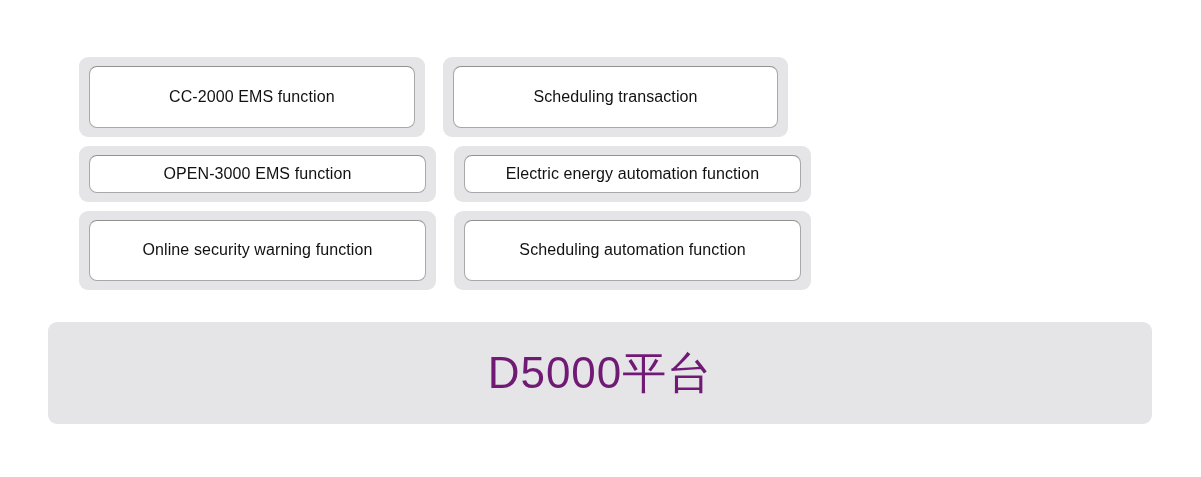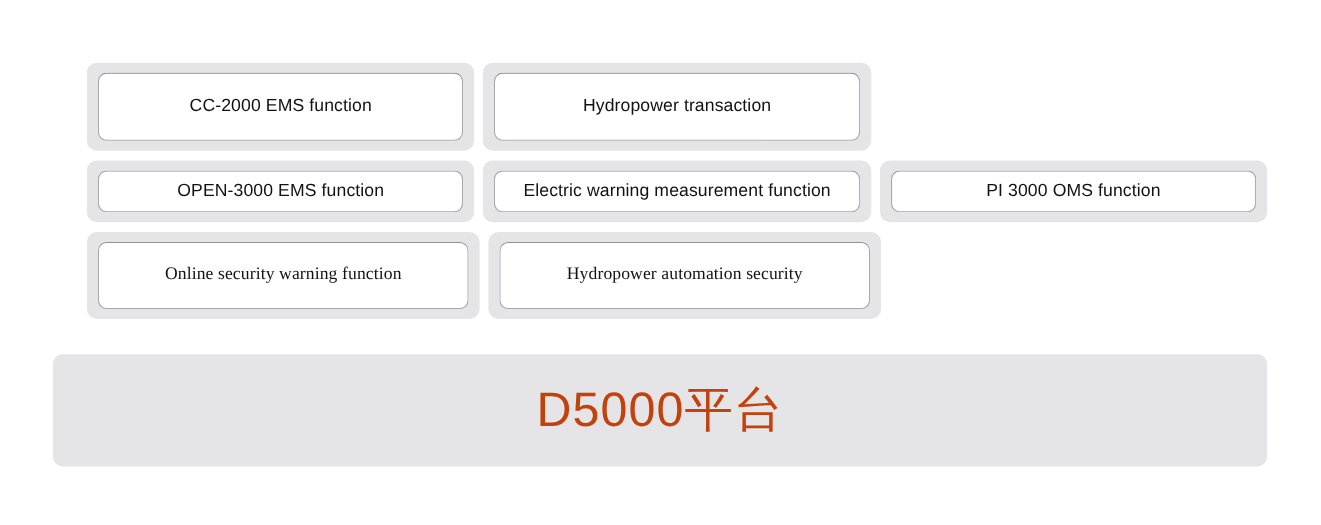--- a/index.html
+++ b/index.html
@@ -24,21 +24,21 @@
   
   .rows {
     position: absolute;
     left: 48px;
     top: 57px;
     width: 1104px;
   }
 
   .row {
     display: flex;
-    gap: 8px;
+    gap: 18px;
     margin-bottom: 9px;
     padding-left: 31px;
   }
 
   .cell {
     width: 357px;
     box-sizing: border-box;
     background: #e5e5e7;
     border-radius: 9px;
     padding: 9px 10px;
@@ -63,41 +63,41 @@
     color: #111111;
     font-size: 16px;
     line-height: 1.28;
     letter-spacing: 0.1px;
     padding: 4px 8px;
     box-sizing: border-box;
   }
 
   .row-1 .cell { height: 80px; }
   .row-2 .cell { height: 56px; }
-  .row-3 .cell { height: 79px; font-family: Liberation Serif, serif; }
+  .row-3 .cell { height: 79px; }
 
   .box .line2 { display: block; }
 
   
   .platform {
     position: absolute;
     left: 48px;
     top: 322px;
     width: 1104px;
     height: 102px;
     box-sizing: border-box;
     background: #e5e5e7;
     border-radius: 9px;
     display: flex;
     align-items: center;
     justify-content: center;
   }
 
   .platform-label {
-    color: #c2410c;
+    color: #701a75;
     font-size: 44px;
     line-height: 1;
     letter-spacing: 1px;
     font-family: "Liberation Sans", "DejaVu Sans", sans-serif;
   }
 </style>
 </head>
 <body>
 
 <div id="diagram">
@@ -106,54 +106,49 @@
 
     <div class="row row-1">
       <div class="cell">
         <div class="box">
           <span>CC-2000 EMS function</span>
         </div>
       </div>
       <div class="cell">
         <div class="box">
           <span>
-            <span class="line1">Hydropower transaction</span>
+            <span class="line1">Scheduling transaction</span>
           </span>
         </div>
       </div>
       <div class="cell empty"></div>
     </div>
 
     <div class="row row-2">
       <div class="cell">
         <div class="box">
           <span>OPEN-3000 EMS function</span>
         </div>
       </div>
       <div class="cell">
         <div class="box">
-          <span>Electric warning measurement function</span>
-        </div>
-      </div>
-      <div class="cell">
-        <div class="box">
-          <span>PI 3000 OMS function</span>
+          <span>Electric energy automation function</span>
         </div>
       </div>
     </div>
 
     <div class="row row-3">
       <div class="cell">
         <div class="box">
           <span>Online security warning function</span>
         </div>
       </div>
       <div class="cell">
         <div class="box">
-          <span>Hydropower automation security</span>
+          <span>Scheduling automation function</span>
         </div>
       </div>
     </div>
 
   </div>
 
   <div class="platform">
     <span class="platform-label">D5000平台</span>
   </div>
 

